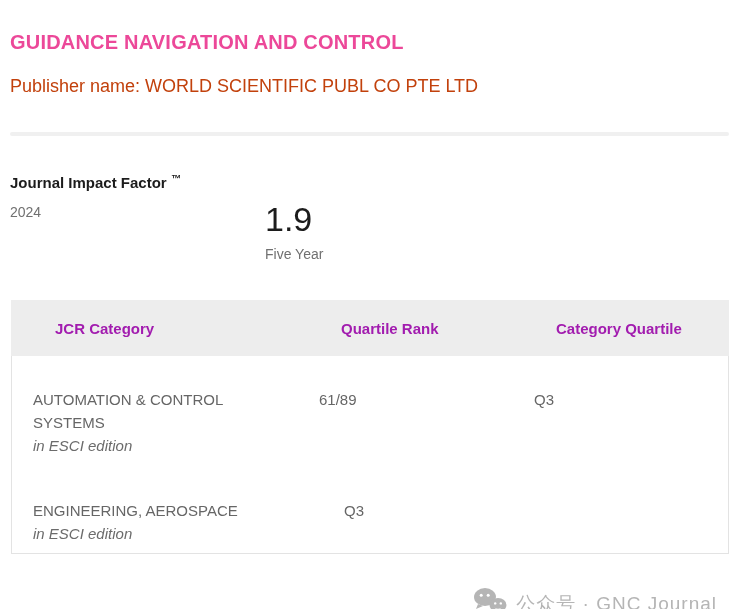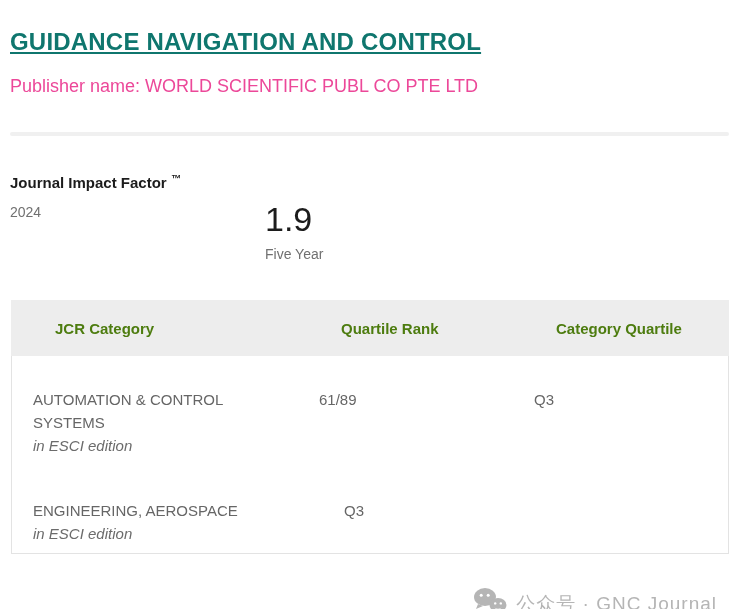--- a/index.html
+++ b/index.html
@@ -5,45 +5,45 @@
   * { margin:0; padding:0; box-sizing:border-box; }
   html,body { background:#ffffff; }
   body {
     width:739px; height:609px; position:relative; overflow:hidden;
     font-family:"Liberation Sans","DejaVu Sans",sans-serif;
     color:#1f1f1f;
   }
   .page { padding:0 10px; position:relative; height:100%; }
 
   .journal-title {
-    margin-top:30px; font-size:24px; line-height:24px; font-weight:bold;
-    color:#0f766e; letter-spacing:0.2px;text-decoration:underline;
+    margin-top:30px; font-size:20px; line-height:24px; font-weight:bold;
+    color:#ec4899; letter-spacing:0.2px;
   }
   .publisher {
-    margin-top:22px; font-size:18px; line-height:21px; color:#ec4899;
+    margin-top:22px; font-size:18px; line-height:21px; color:#c2410c;
   }
   .divider {
     margin-top:35px; height:4px; background:#f0f0f0; border-radius:2px;
   }
 
   .jif-heading {
     margin-top:33px; font-size:15px; line-height:19px; font-weight:bold; color:#1c1c1c;
   }
   .jif-heading sup { font-size:10px; font-weight:bold; }
 
   .metrics { display:flex; margin-top:6px; }
   .metric { width:255px; }
   .metric-value { font-size:34px; line-height:42px; color:#1c1c1c; font-weight:400; }
   .metric-label { margin-top:6px; font-size:14px; line-height:17px; color:#707070; }
 
   .jcr-table { margin-top:37px; margin-left:1px; width:718px; }
   .t-grid { display:grid; grid-template-columns:286px 215px 1fr; padding-left:21px; }
   .t-header {
     background:#ededed; height:56px; align-items:center;
-    font-size:15px; font-weight:bold; color:#4d7c0f;padding-left:44px;
+    font-size:15px; font-weight:bold; color:#a21caf;padding-left:44px;
   }
   .t-body {
     background:#ffffff; border:1px solid #e3e3e3; border-top:none;
     padding-top:32px; padding-bottom:8px;
   }
   .t-row { align-items:start; font-size:15px; line-height:23px; color:#666666; }
   .t-row + .t-row { margin-top:42px;gap:25px; }
   .cat-name { max-width:210px; }
   .cat-edition { font-style:italic; color:#6b6b6b; }
 

